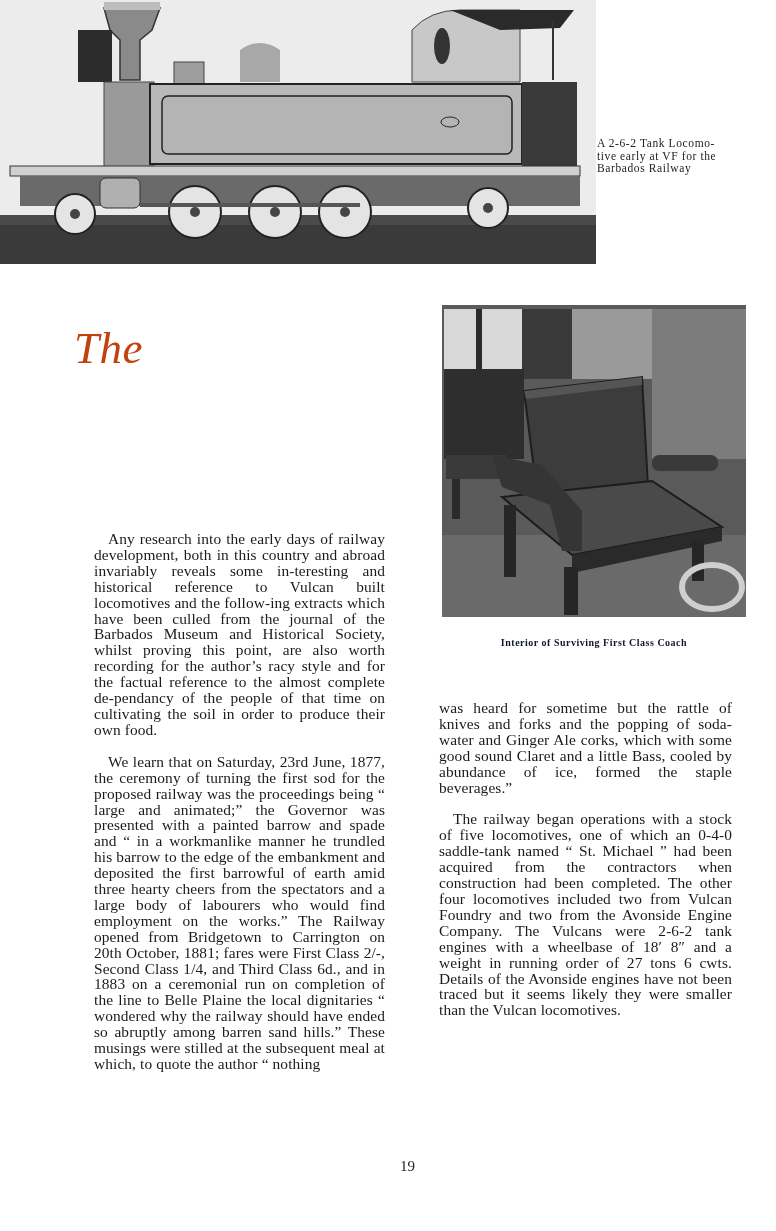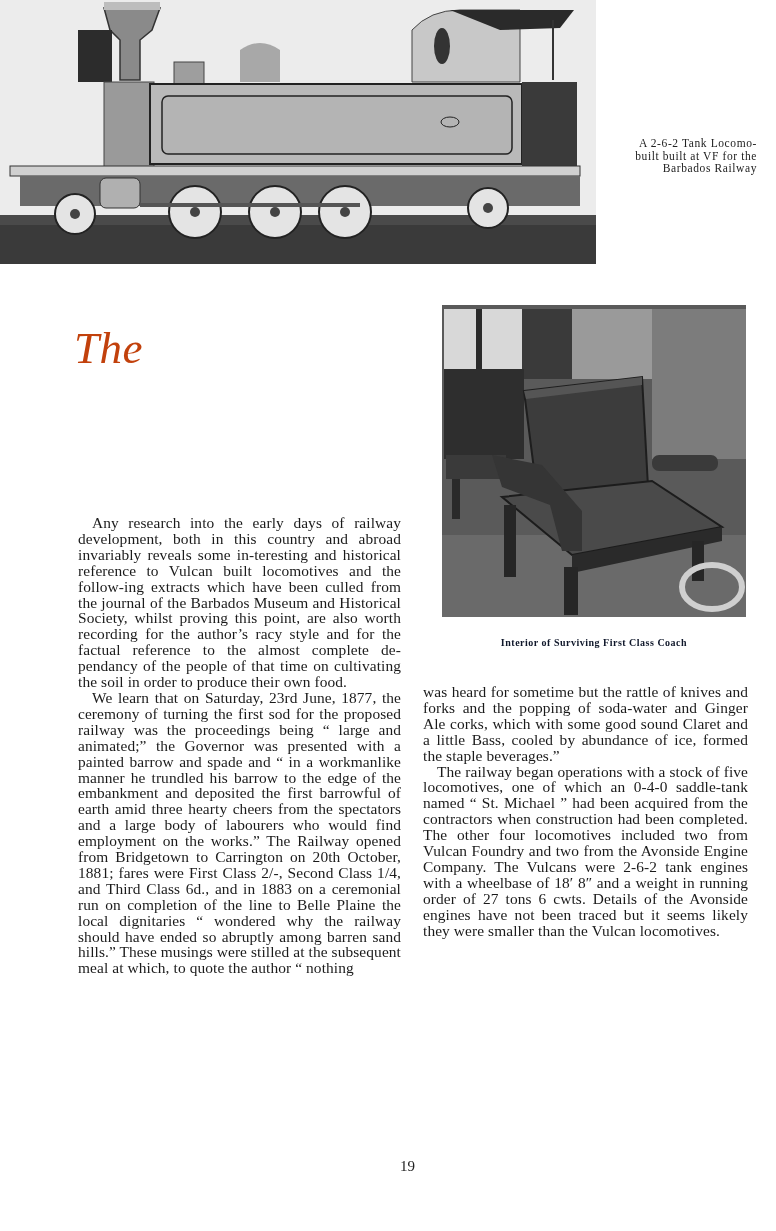--- a/index.html
+++ b/index.html
@@ -5,41 +5,41 @@
   html, body { margin: 0; padding: 0; background: #ffffff; }
   body { width: 776px; height: 1231px; position: relative; overflow: hidden;
          font-family: "Liberation Serif", "DejaVu Serif", serif; color: #1a1a1a; }
 
   
   .loco-photo { position: absolute; left: 0; top: 0; width: 596px; height: 264px; overflow: hidden;
                 background: linear-gradient(#f2f2f2 0%, #e8e8e8 70%, #5a5a5a 82%, #3e3e3e 100%); }
   .loco-photo svg { width: 100%; height: 100%; display: block; }
 
   .loco-caption { position: absolute; left: 597px; top: 137px; width: 160px;
-                  font-size: 11.5px; line-height: 12.5px; letter-spacing: 0.6px; text-align: right; color: #222; }
+                  font-size: 11.5px; line-height: 12.5px; letter-spacing: 0.6px; text-align: left; color: #222; }
   .loco-caption span { display: block; }
 
   
   .title { position: absolute; left: 74px; top: 320px; font-style: italic; font-weight: normal;
            font-size: 45px; line-height: 56px; margin: 0; letter-spacing: 0.5px; color: #c2410c; }
   .title span { display: block; }
 
   
   .coach-photo { position: absolute; left: 442px; top: 305px; width: 304px; height: 312px; overflow: hidden;
                  background: #4a4a4a; }
   .coach-photo svg { width: 100%; height: 100%; display: block; }
 
   .coach-caption { position: absolute; left: 442px; top: 637px; width: 304px; text-align: center;
                    font-size: 10px; letter-spacing: 0.5px; color: #0f172a; font-weight: bold; }
 
   
   .col { position: absolute; font-size: 15.4px; line-height: 15.9px; text-align: justify; letter-spacing: 0.1px; }
   .col-left { left: 78px; top: 515px; width: 323px; }
   .col-right { left: 423px; top: 684px; width: 325px; }
-  .col p { margin: 0; text-indent: 14px; }
+  .col p { margin: 16px; text-indent: 14px; }
   .col p.cont { text-indent: 0; }
 
   .page-number { position: absolute; left: 400px; top: 1158px; font-size: 15px; color: #222; }
 </style>
 </head>
 <body>
 
 <div class="loco-photo">
   <svg viewBox="0 0 596 264" preserveAspectRatio="none">
     <rect x="0" y="0" width="596" height="215" fill="#ececec"></rect>
@@ -85,21 +85,21 @@
       <circle cx="195" cy="212" r="5"></circle>
       <circle cx="275" cy="212" r="5"></circle>
       <circle cx="345" cy="212" r="5"></circle>
       <circle cx="488" cy="208" r="5"></circle>
     </g>
     <line x1="140" y1="205" x2="360" y2="205" stroke="#555" stroke-width="4"></line>
   </svg>
 </div>
 <div class="loco-caption">
   <span>A 2-6-2 Tank Locomo-</span>
-  <span>built built at VF for the</span>
+  <span>tive early at VF for the</span>
   <span>Barbados Railway</span>
 </div>
 
 <h1 class="title">
   <span>The</span>
 </h1>
 
 <div class="coach-photo">
   <svg viewBox="0 0 304 312" preserveAspectRatio="none">
     <rect x="0" y="0" width="304" height="312" fill="#5a5a5a"></rect>

